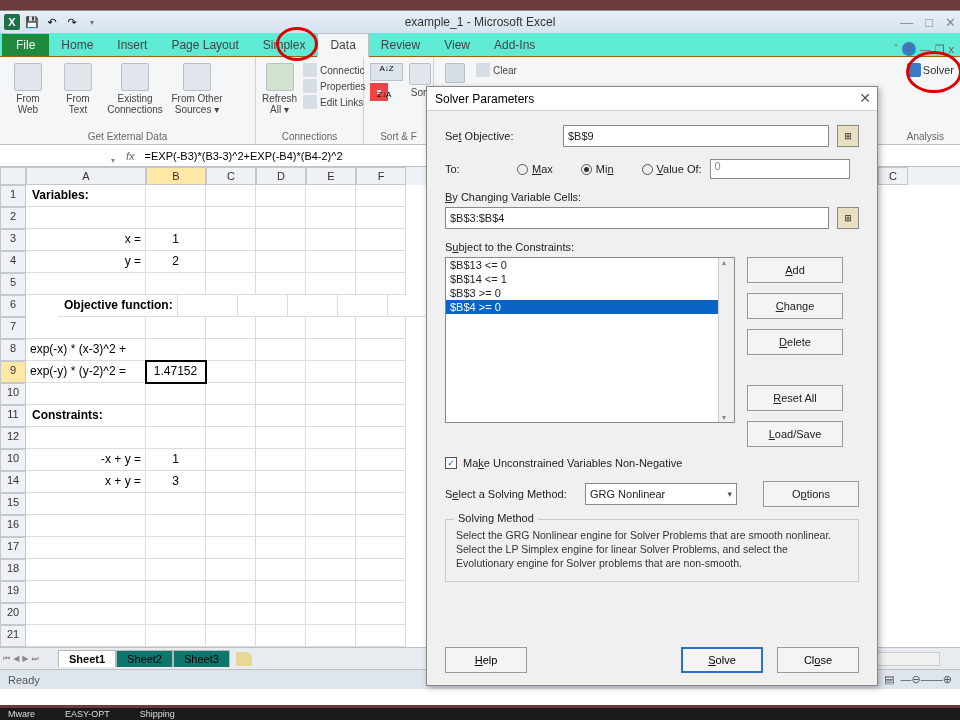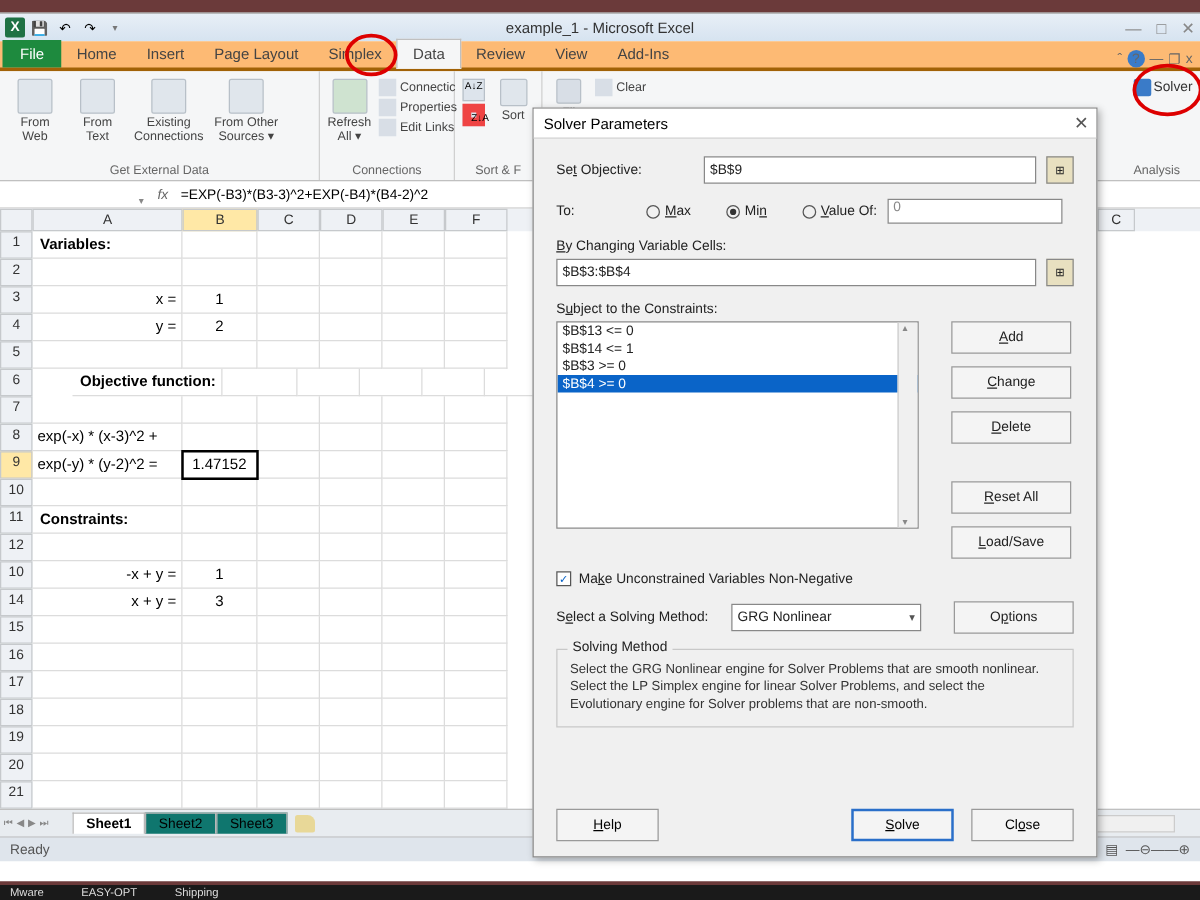--- a/index.html
+++ b/index.html
@@ -9,21 +9,21 @@
 
 
 .titlebar { height: 22px; background: linear-gradient(#e8eff7,#d6e3f0); display: flex; align-items: center; padding: 0 4px; position: relative; }
 .qat { display: flex; gap: 4px; align-items: center; }
 .qat span { width: 16px; height: 16px; display: inline-flex; align-items: center; justify-content: center; font-size: 11px; }
 .xl-icon { background: #1e7145; color: #fff; font-weight: bold; font-size: 9px; border-radius: 2px; }
 .title-text { position: absolute; left: 50%; transform: translateX(-50%); font-size: 12px; color: #333; }
 .winbtns { position: absolute; right: 4px; display: flex; gap: 12px; color: #888; font-size: 13px; }
 
 
-.ribbon-tabs { height: 24px; background: #fdba74; display: flex; align-items: flex-end; border-bottom: 3px solid #a16207; padding-left: 2px; position: relative; }
+.ribbon-tabs { height: 24px; background: #5eead4; display: flex; align-items: flex-end; border-bottom: 1px solid #a16207; padding-left: 2px; position: relative; }
 .file-tab { background: #1e8a3e; color: #fff; padding: 4px 14px; font-size: 12px; }
 .rtab { padding: 4px 12px; font-size: 12px; color: #444; cursor: pointer; }
 .rtab.active { border: 1px solid #c0c0c0; border-bottom: 1px solid #f5f6f7; background: #f5f6f7; position: relative; top: 1px; }
 .circle-data { position: absolute; left: 276px; top: -6px; width: 42px; height: 34px; border: 3px solid #d00; border-radius: 50%; pointer-events: none; z-index: 5; }
 .help-icons { position: absolute; right: 6px; display: flex; gap: 4px; align-items: center; }
 .help-icons span { font-size: 11px; color: #666; }
 .help-q { background: #3a7bc8; color: #fff; width: 14px; height: 14px; border-radius: 50%; display: inline-flex; align-items: center; justify-content: center; font-size: 10px; }
 
 
 .ribbon { height: 88px; background: #f5f6f7; border-bottom: 1px solid #c0c0c0; display: flex; position: relative; }
@@ -88,21 +88,21 @@
 .frow { display: flex; align-items: center; margin-bottom: 12px; gap: 8px; }
 .lbl { display: inline-block; }
 .u { text-decoration: underline; }
 .txtfield { flex: 1; background: #fff; border: 1px solid #888; height: 22px; padding: 0 4px; display: flex; align-items: center; font-size: 11px; }
 .refbtn { width: 22px; height: 22px; background: #e8e0c0; border: 1px solid #888; display: flex; align-items: center; justify-content: center; font-size: 9px; }
 .radios { display: flex; gap: 28px; align-items: center; margin-left: 36px; }
 .radio { display: flex; align-items: center; gap: 4px; }
 .rcirc { width: 11px; height: 11px; border: 1px solid #555; border-radius: 50%; display: inline-flex; align-items: center; justify-content: center; }
 .rcirc.on:after { content: ""; width: 5px; height: 5px; background: #333; border-radius: 50%; }
 .valfield { width: 140px; background: #fff; border: 1px solid #888; height: 20px; padding: 0 4px; font-size: 11px; color: #888; }
-.constraints-area { display: flex; gap: 26px; margin-bottom: 10px; }
+.constraints-area { display: flex; gap: 12px; margin-bottom: 10px; }
 .listbox { width: 290px; height: 166px; background: #fff; border: 1px solid #888; font-size: 11px; overflow: hidden; position: relative; }
 .listbox .item { padding: 1px 4px; }
 .listbox .item.sel { background: #0a64c8; color: #fff; }
 .list-scroll { position: absolute; right: 0; top: 0; width: 16px; height: 100%; background: #f0f0f0; border-left: 1px solid #ccc; }
 .list-scroll:before { content: "▴"; position: absolute; top: 0; left: 3px; font-size: 8px; color: #888; }
 .list-scroll:after { content: "▾"; position: absolute; bottom: 0; left: 3px; font-size: 8px; color: #888; }
 .btncol { display: flex; flex-direction: column; gap: 10px; width: 96px; }
 .btn { height: 26px; background: #f4f4f4; border: 1px solid #999; font-size: 11px; display: flex; align-items: center; justify-content: center; cursor: pointer; }
 .btn.gap { margin-top: 20px; }
 .chk { display: flex; align-items: center; gap: 6px; margin-bottom: 12px; }
@@ -205,21 +205,21 @@
               <span class="mini-ico"></span>
               <span>Edit Links</span>
             </div>
         </div>
       </div>
       <div class="rgroup-label">Connections</div>
     </div>
     <div class="rgroup" style="width:70px">
       <div class="rbtns">
         <div style="display:flex;flex-direction:column;gap:2px;padding-top:4px">
-          <div style="width:18px;height:18px;background:#dde4ec;border:1px solid #b8c0c8;font-size:8px;text-align:center">A↓Z</div>
+          <div style="width:33px;height:18px;background:#dde4ec;border:1px solid #b8c0c8;font-size:8px;text-align:center">A↓Z</div>
           <div style="width:18px;height:18px;background:#dde4ec;border:7px solid #ef4444;font-size:8px;text-align:center">Z↓A</div>
         </div>
         <div class="rbtn" style="width:34px">
             <div class="ico" style="width:22px;height:22px"></div>
             <div class="lbl">Sort</div>
           </div>
       </div>
       <div class="rgroup-label">Sort &amp; F</div>
     </div>
     <div class="rgroup" style="flex:1;border-right:none">

